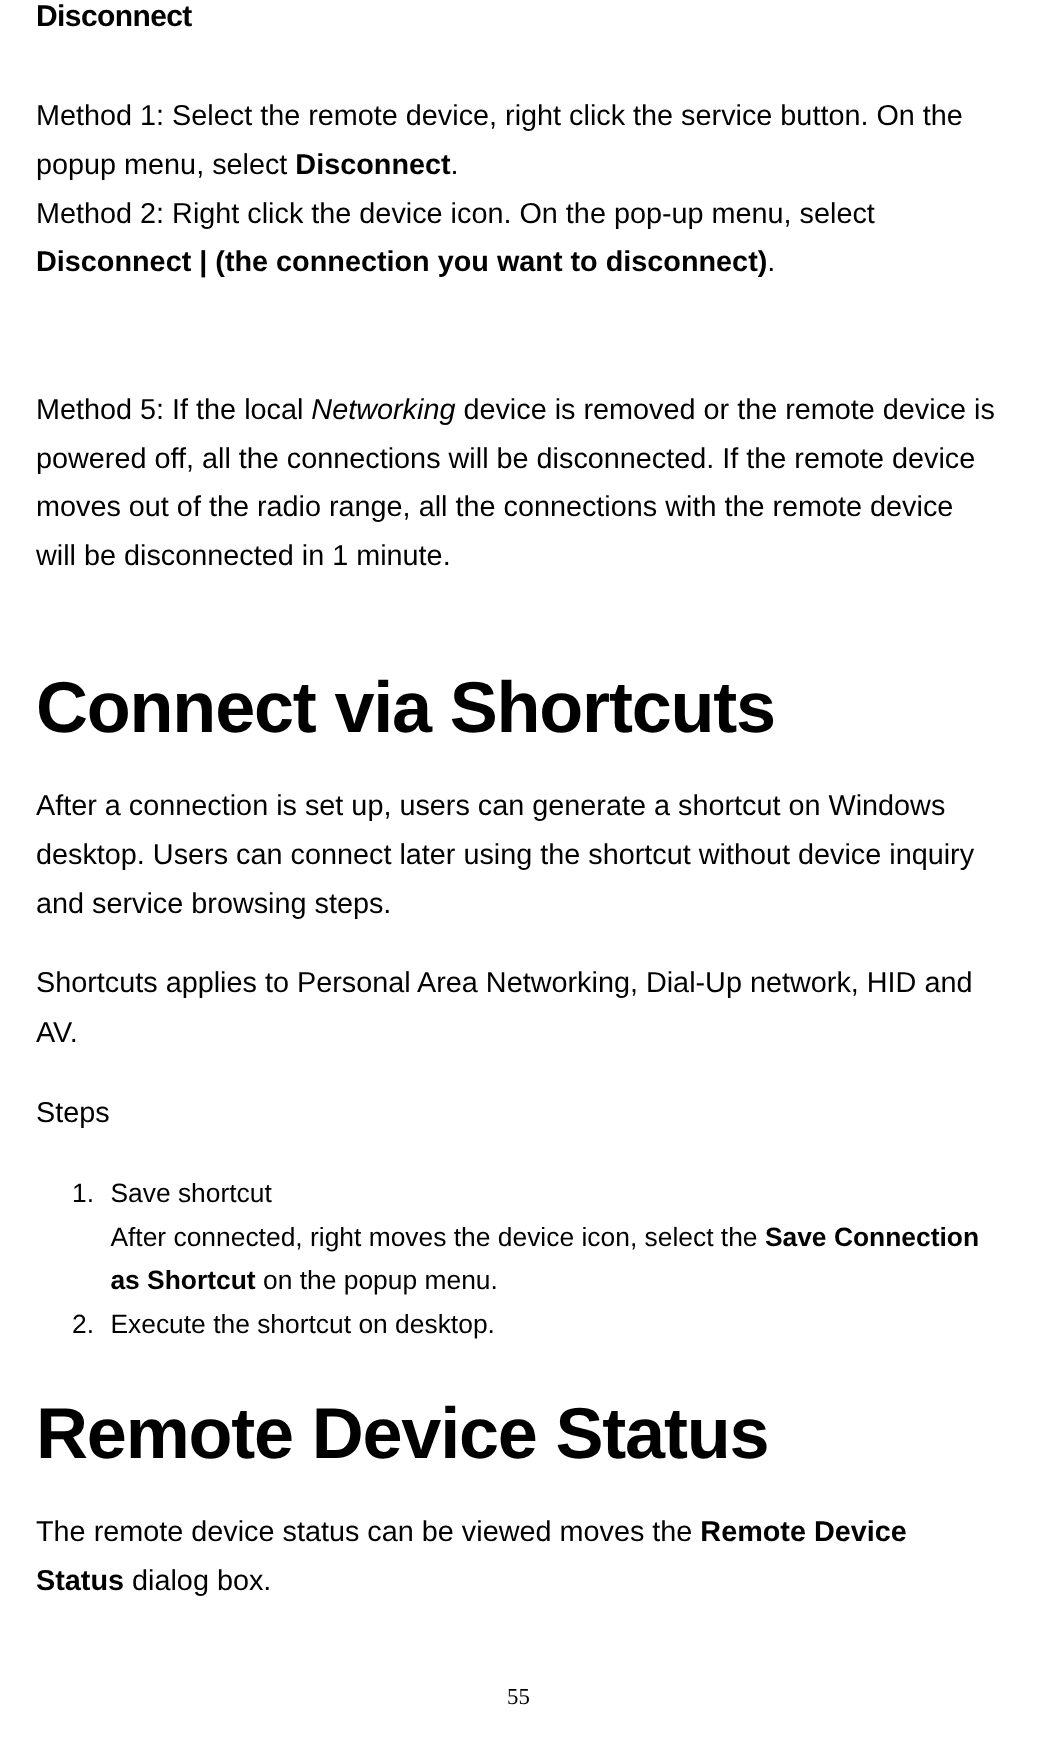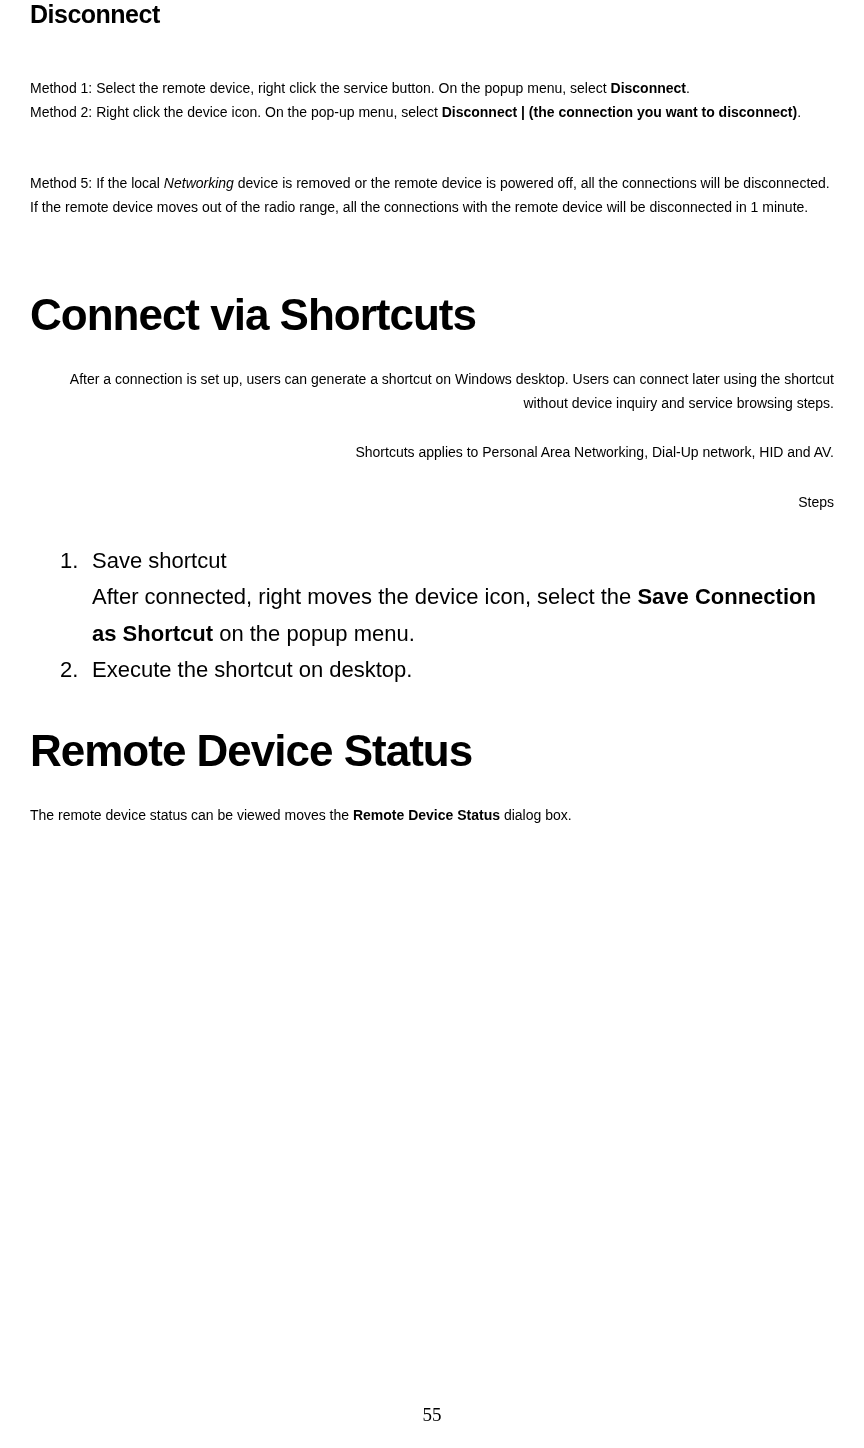--- a/index.html
+++ b/index.html
@@ -19,41 +19,40 @@
     .h2 {
       font-family: Arial, Helvetica, sans-serif;
       font-weight: 900;
       font-size: 25px;
       letter-spacing: -0.5px;
       margin-bottom: 48px;
     }
     .h1 {
       font-family: Arial, Helvetica, sans-serif;
       font-weight: 900;
-      font-size: 44px;
+      font-size: 60px;
       letter-spacing: -1px;
       margin-top: 70px;
       margin-bottom: 28px;
     }
     .body-text {
-      font-size: 14px;
+      font-size: 24px;
       line-height: 1.7;
     }
     .bold {
       font-weight: bold;
     }
     .italic {
       font-style: italic;
     }
     .para {
       margin-bottom: 30px;
     }
     .para-small {
       margin-bottom: 26px;
-      text-align: right;
     }
     .list-container {
       padding-left: 30px;
       padding-top: 2px;
     }
     .list-item {
       display: flex;
       line-height: 1.65;
       font-size: 22px;
     }

